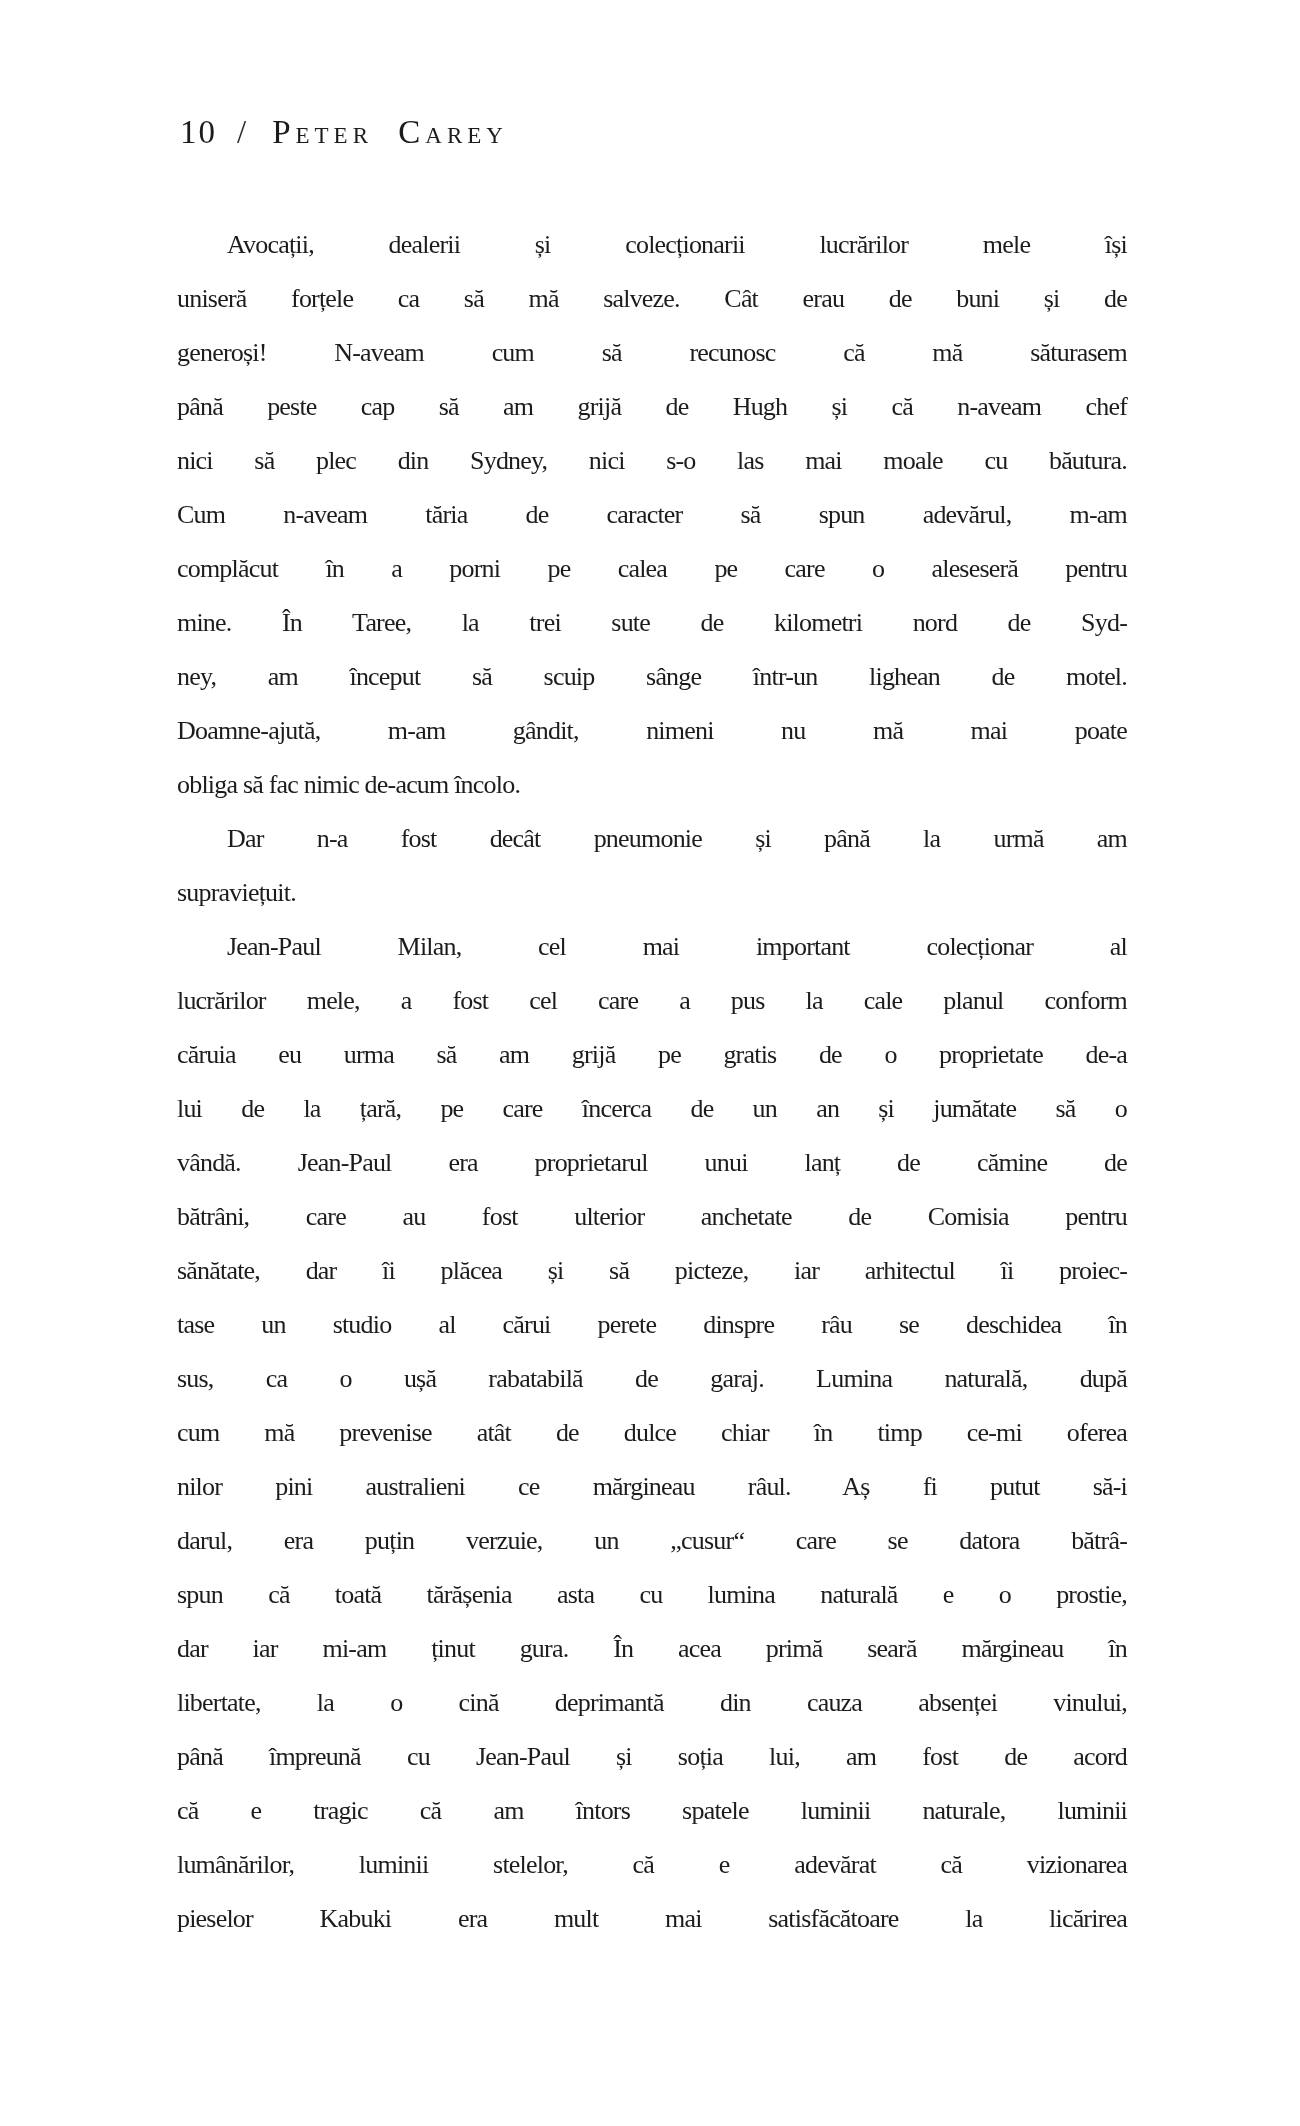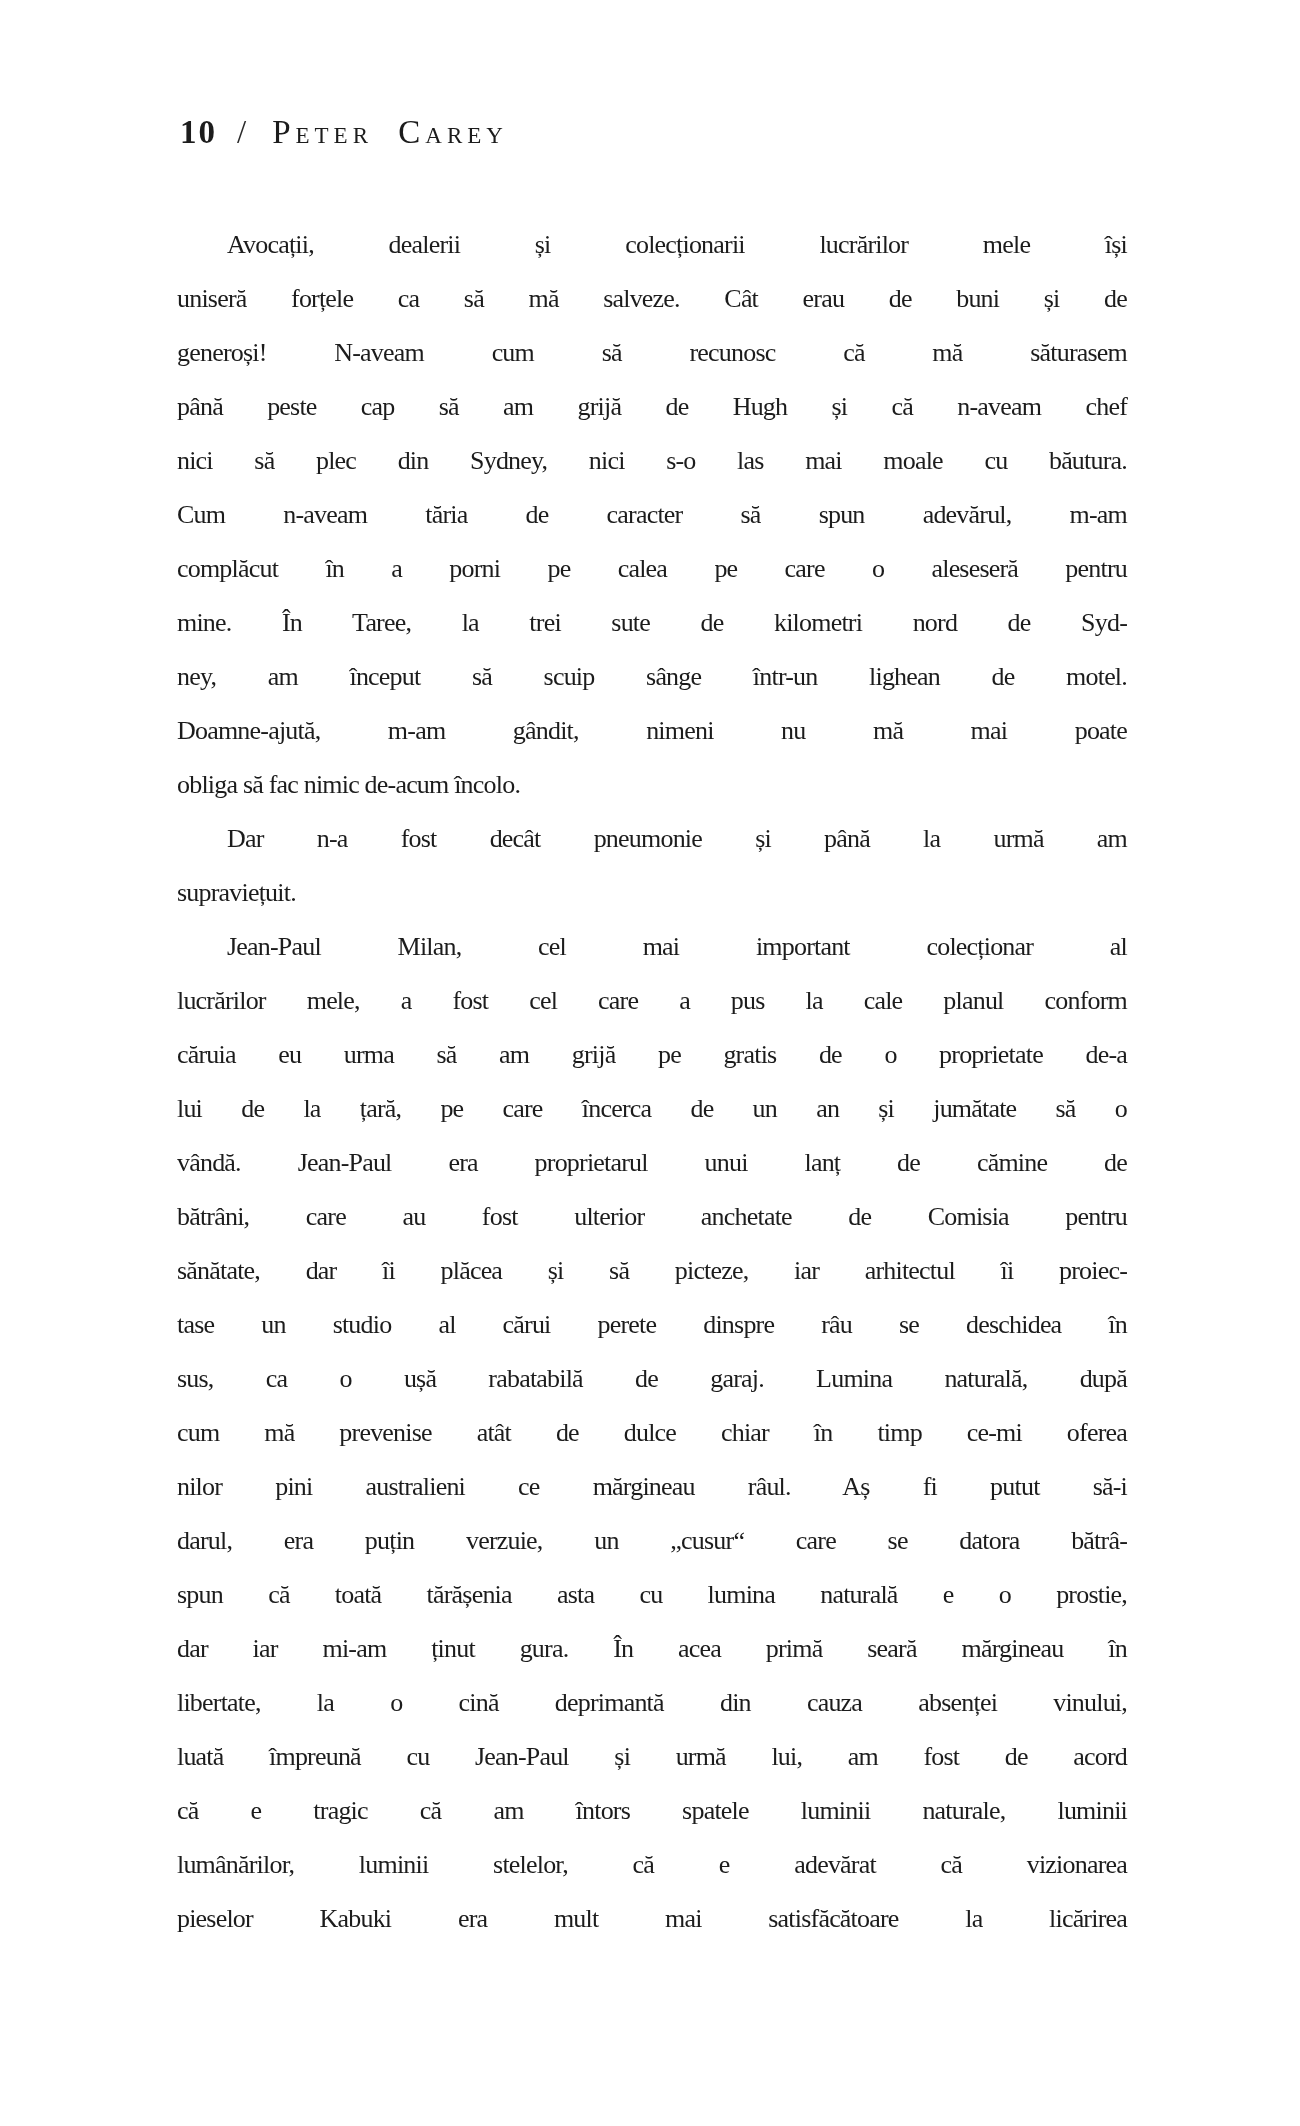--- a/index.html
+++ b/index.html
@@ -20,21 +20,21 @@
   .running-header {
     position: absolute;
     left: 180px;
     top: 112px;
     font-size: 33px;
     line-height: 40px;
     white-space: nowrap;
     color: #1c1c1c;
   }
   .page-number {
-    font-weight: 700;
+    font-weight: 400;
     letter-spacing: 2px;
   }
   .header-sep {
     display: inline-block;
     margin: 0 26px 0 20px;
     font-weight: 400;
     color: #2a2a2a;
   }
   .header-author {
     font-variant: small-caps;
@@ -94,18 +94,18 @@
       <div class="line">bătrâni, care au fost ulterior anchetate de Comisia pentru</div>
       <div class="line">sănătate, dar îi plăcea și să picteze, iar arhitectul îi proiec-</div>
       <div class="line">tase un studio al cărui perete dinspre râu se deschidea în</div>
       <div class="line">sus, ca o ușă rabatabilă de garaj. Lumina naturală, după</div>
       <div class="line">cum mă prevenise atât de dulce chiar în timp ce-mi oferea</div>
       <div class="line">nilor pini australieni ce mărgineau râul. Aș fi putut să-i</div>
       <div class="line">darul, era puțin verzuie, un „cusur“ care se datora bătrâ-</div>
       <div class="line">spun că toată tărășenia asta cu lumina naturală e o prostie,</div>
       <div class="line">dar iar mi-am ținut gura. În acea primă seară mărgineau în</div>
       <div class="line">libertate, la o cină deprimantă din cauza absenței vinului,</div>
-      <div class="line">luată împreună cu Jean-Paul și urmă lui, am fost de acord</div>
+      <div class="line">până împreună cu Jean-Paul și soția lui, am fost de acord</div>
       <div class="line">că e tragic că am întors spatele luminii naturale, luminii</div>
       <div class="line">lumânărilor, luminii stelelor, că e adevărat că vizionarea</div>
       <div class="line">pieselor Kabuki era mult mai satisfăcătoare la licărirea</div>
     </main>
 </div>
 
 </body></html>

